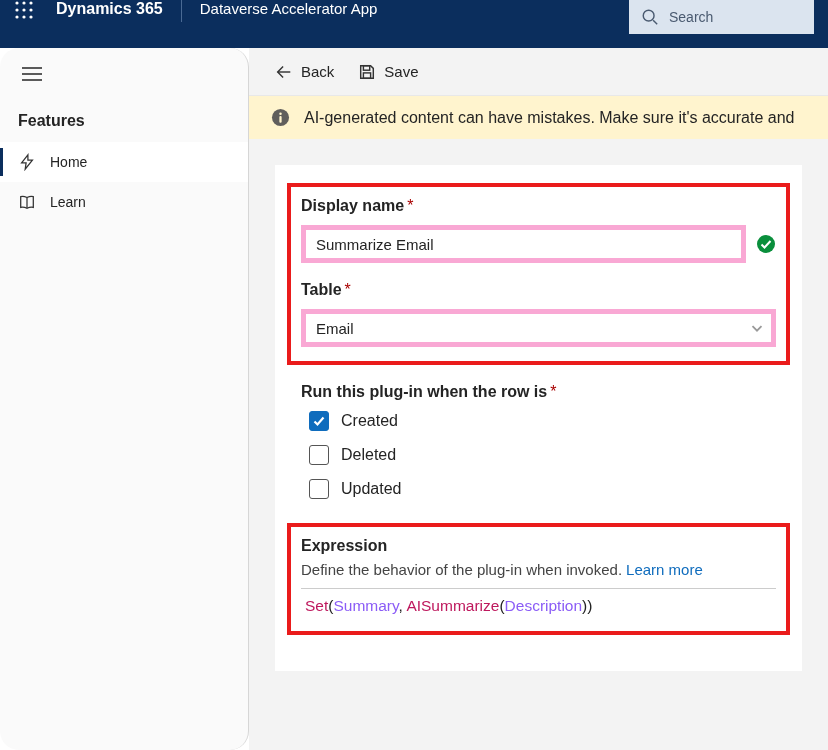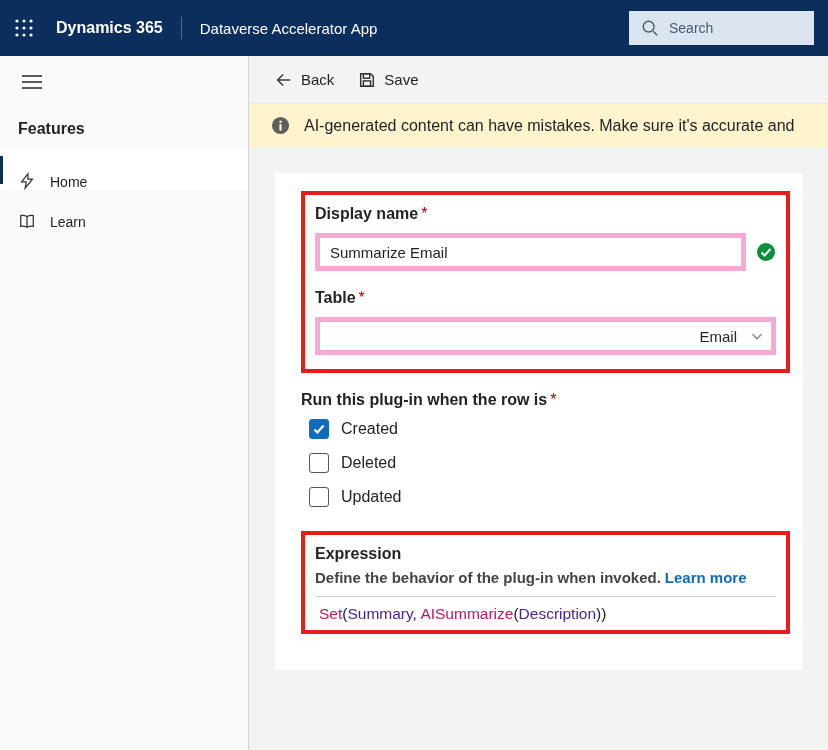--- a/index.html
+++ b/index.html
@@ -1,34 +1,34 @@
 <!DOCTYPE html>
 <html><head>
   <meta charset="utf-8">
   <style>
     * { box-sizing: border-box; margin: 0; padding: 0; font-family: 'Segoe UI', -apple-system, sans-serif; }
     body { width: 828px; height: 750px; overflow: hidden; background: #fff; }
 
     
-    .top-nav { height: 56px; background: #0b2e5d; color: #fff; display: flex; align-items: center; padding: 0 14px; }
+    .top-nav { height: 48px; background: #0b2e5d; color: #fff; display: flex; padding: 0 14px; }
     .waffle-icon { width: 20px; height: 20px; margin-right: 22px; cursor: pointer; }
     .brand { font-size: 16px; font-weight: 600; margin-right: 18px; }
     .nav-divider { width: 1px; height: 22px; background: #4a6a94; margin-right: 18px; }
     .app-name { font-size: 15px; font-weight: 400; }
     .search-box { margin-left: auto; background: #dbe4ef; height: 34px; display: flex; align-items: center; padding: 0 12px; width: 185px; }
     .search-box svg { width: 18px; height: 18px; margin-right: 10px; }
     .search-box span { color: #4a5a70; font-size: 14px; }
 
     
     .layout { display: flex; height: calc(100% - 48px); }
-    .sidebar { width: 249px; border-right: 1px solid #d6d6d6; background: #fafafa; display: flex; flex-direction: column; }
+    .sidebar { width: 249px; border-right: 1px solid #d6d6d6; background: #fafafa; display: flex; flex-direction: column; border-radius: 19px; }
     .hamburger { padding: 18px 22px 12px; cursor: pointer; }
     .hamburger svg { width: 20px; height: 16px; }
     .sidebar-heading { padding: 14px 18px 12px; font-size: 16px; font-weight: 600; color: #242424; }
-    .sidebar-item { display: flex; align-items: flex-end; height: 40px; padding: 0 18px; cursor: pointer; position: relative; }
+    .sidebar-item { display: flex; align-items: center; height: 40px; padding: 0 18px; cursor: pointer; position: relative; }
     .sidebar-item.active { background: #fff; }
     .sidebar-item.active::before { content: ''; position: absolute; left: 0; top: 6px; bottom: 6px; width: 3px; background: #0b2e5d; }
     .sidebar-item svg { width: 18px; height: 18px; margin-right: 14px; color: #4b4b4b; }
     .sidebar-item span { font-size: 14px; color: #242424; }
 
     
     .main { flex: 1; background: #f3f3f3; display: flex; flex-direction: column; overflow: hidden; }
     .command-bar { height: 48px; background: #f3f3f3; display: flex; align-items: center; padding: 0 26px; border-bottom: 1px solid #e8e8e8; }
     .cmd-btn { display: flex; align-items: center; margin-right: 24px; cursor: pointer; font-size: 15px; color: #242424; }
     .cmd-btn svg { width: 18px; height: 18px; margin-right: 8px; }
@@ -36,47 +36,47 @@
     .warning-bar { background: #fff4ce; padding: 12px 22px; display: flex; align-items: center; font-size: 16px; color: #242424; }
     .warning-bar svg { width: 19px; height: 19px; margin-right: 14px; flex-shrink: 0; }
 
     .content { padding: 26px 26px 0; overflow-y: auto; }
     .breadcrumb { font-size: 20px; color: #666; margin-bottom: 24px; }
     .breadcrumb .chev { margin: 0 8px; color: #999; }
     .breadcrumb .current { font-weight: 600; color: #242424; }
 
     .form-card { background: #fff; padding: 18px 12px; }
 
-    .highlight-red { border: 4px solid #ea1b1b; padding: 10px 10px 14px; margin-bottom: 18px; margin-left: 14px; }
+    .highlight-red { border: 4px solid #ea1b1b; padding: 10px 10px 14px; margin-bottom: 18px; }
     .highlight-red.no-top-margin { margin-top: 0; }
 
     .field-label { font-size: 16px; font-weight: 600; color: #242424; margin-bottom: 10px; display: block; }
     .field-label .req { color: #a80000; font-weight: 400; margin-left: 3px; }
     .field-row { display: flex; align-items: center; margin-bottom: 18px; }
     .field-row:last-child { margin-bottom: 0; }
     input.text-input { flex: 1; height: 38px; border: 5px solid #f9a8d4; padding: 0 10px; font-size: 15px; background: #fff; color: #242424; }
     .check-icon { width: 20px; height: 20px; margin-left: 10px; }
     .select-wrap { position: relative; flex: 1; }
-    .select-wrap .text-input { width: 100%; padding-right: 34px; cursor: pointer; text-align: right; }
+    .select-wrap .text-input { width: 100%; padding-right: 44px; cursor: pointer; }
     .select-chev { position: absolute; right: 10px; top: 50%; transform: translateY(-50%); width: 18px; height: 18px; color: #888; pointer-events: none; }
 
     .section { padding: 0 14px; margin-bottom: 24px; }
     .checkbox-row { display: flex; align-items: center; margin-bottom: 14px; padding-left: 8px; }
     .checkbox-row:last-child { margin-bottom: 0; }
     .cb { width: 20px; height: 20px; border: 1.5px solid #555; border-radius: 3px; margin-right: 12px; display: flex; align-items: center; justify-content: center; cursor: pointer; }
     .cb.checked { background: #0f6cbd; border-color: #0f6cbd; }
     .cb.checked svg { width: 14px; height: 14px; color: #fff; }
     .checkbox-row span { font-size: 16px; color: #242424; text-align: center; }
 
     .expr-heading { font-size: 16px; font-weight: 600; color: #242424; margin-bottom: 6px; }
-    .expr-sub { font-size: 15px; color: #444; margin-bottom: 10px; font-weight: bold; }
+    .expr-sub { font-size: 15px; color: #444; margin-bottom: 10px; }
     .expr-sub a { color: #0f6cbd; text-decoration: none; margin-left: 4px; }
     .expr-code { border-top: 1px solid #ccc; padding: 8px 4px 0; font-family: Consolas, 'Courier New', monospace; font-size: 15.5px; }
     .expr-code .fn { color: #be185d; }
-    .expr-code .arg { color: #4c1d95; text-align: center; }
+    .expr-code .arg { color: #8b5cf6; text-align: center; }
     .expr-code .text { color: #222; }
   </style>
 </head>
 <body>
 
 <div class="top-nav">
   <svg class="waffle-icon" viewBox="0 0 20 20" fill="#fff">
     <circle cx="3" cy="3" r="1.6"></circle>
       <circle cx="10" cy="3" r="1.6"></circle>
       <circle cx="17" cy="3" r="1.6"></circle>
@@ -195,21 +195,21 @@
           <div class="checkbox-row">
             <div class="cb"></div>
             <span>Deleted</span>
           </div>
           <div class="checkbox-row">
             <div class="cb"></div>
             <span>Updated</span>
           </div>
         </div>
 
-        <div class="highlight-red" style="padding-bottom:6px;">
+        <div class="highlight-red" style="padding-bottom:15px;">
           <div class="expr-heading">Expression</div>
           <div class="expr-sub">
             <span>Define the behavior of the plug-in when invoked.</span><a href="#">Learn more</a>
           </div>
           <div class="expr-code"><span class="fn">Set</span><span class="text">(</span><span class="arg">Summary</span><span class="text">, </span><span class="fn">AISummarize</span><span class="text">(</span><span class="arg">Description</span><span class="text">))</span></div>
         </div>
 
       </div>
     </div>
   </div>

